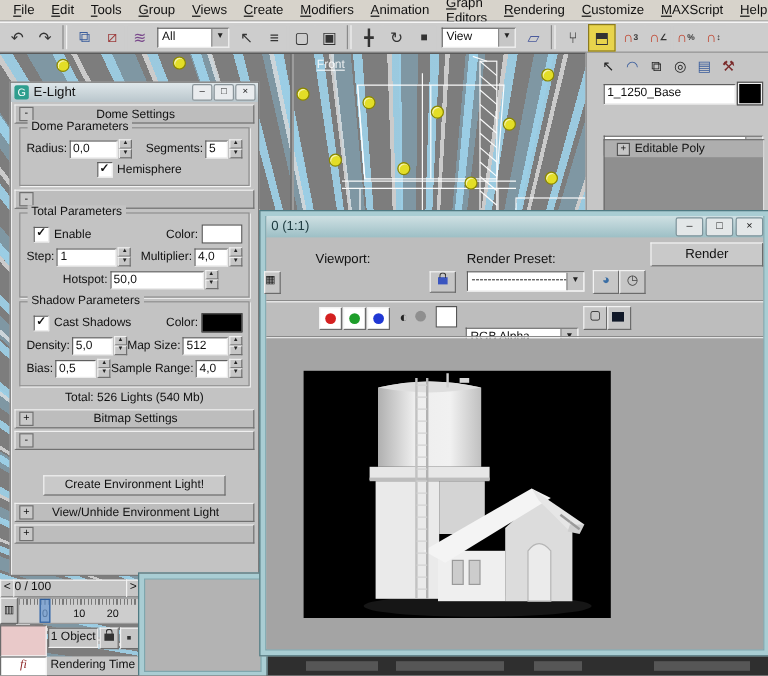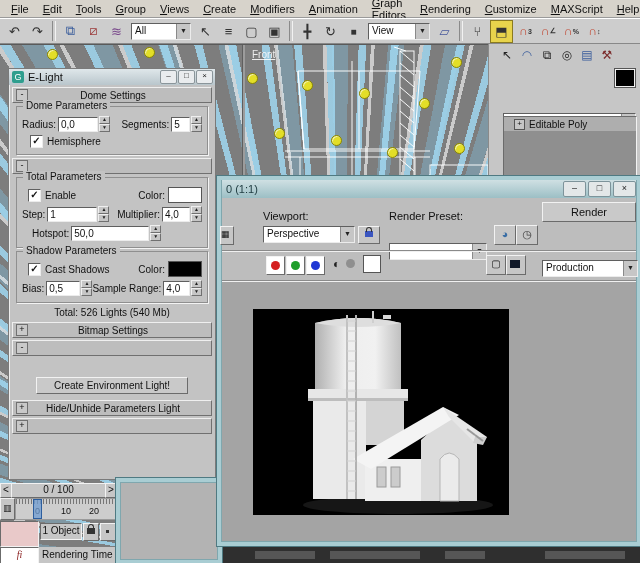--- a/index.html
+++ b/index.html
@@ -33,21 +33,21 @@
   .magnet{color:#c0402a;font-weight:bold;font-size:12px;}
   .magnet sup{font-size:7px;color:#333;}
   
   #viewport{left:0;top:44px;width:488px;height:502px;z-index:1;background:#7d7d7d;overflow:hidden;
     background-image:
       repeating-conic-gradient(from -90deg at 70% 108%, rgba(160,215,240,.85) 0deg .8deg, rgba(0,0,0,0) .8deg 3.4deg),
       repeating-conic-gradient(from -88.7deg at 70% 108%, rgba(255,255,255,.6) 0deg .4deg, rgba(0,0,0,0) .4deg 5.1deg),
       repeating-conic-gradient(from -89.5deg at 70% 108%, rgba(130,190,220,.4) 0deg 1.7deg, rgba(0,0,0,0) 1.7deg 5.9deg);
     border-top:1px solid #5a5a5a;}
   #vp-divider{left:242px;top:0;width:2px;height:100%;background:#9c9c9c;border-left:1px solid #5f5f5f;}
-  #vp-label{left:252px;top:4px;font-size:10px;color:rgba(255,255,255,.85);text-decoration:underline;}
+  #vp-label{left:264px;top:4px;font-size:10px;color:rgba(255,255,255,.85);text-decoration:underline;}
   .lightdot{position:absolute;width:9px;height:9px;border-radius:50%;
     background:#e3de27;border:1px solid #8a8600;box-shadow:inset 1px 1px 0 rgba(255,255,255,.6);}
   
   #cmdpanel{left:488px;top:44px;width:152px;height:502px;background:#c6c6c6;z-index:2;
     border-left:1px solid #8a8a8a;box-sizing:border-box;padding-top:2px;}
   #cmdtabs{display:flex;padding-left:8px;}
   .cmdtab{width:20px;height:18px;display:flex;align-items:center;justify-content:center;
     font-size:12px;color:#222;}
   .stack{background:#8f8f8f;border:1px solid;border-color:#6b6b6b #f2f2f2 #f2f2f2 #6b6b6b;}
   .stackrow{background:#aeaeae;height:14px;display:flex;align-items:center;font-size:10px;}
@@ -61,21 +61,21 @@
   .wbtn{width:15px;height:12px;background:#e9ecee;border:1px solid #8a959a;border-radius:2px;
     font-size:8px;line-height:10px;text-align:center;color:#222;margin-left:1px;}
   .rollh{height:14px;margin:2px 3px;background:#bdbdbd;border:1px solid;
     border-color:#efefef #707070 #707070 #efefef;display:flex;align-items:center;font-size:10px;}
   .pmbox{width:10px;height:10px;border:1px solid #707070;background:#c9c9c9;font-size:9px;line-height:8px;
     text-align:center;margin:0 3px;flex:none;}
   .rollh .cap{flex:1;text-align:center;margin-right:16px;}
   .grp{margin:3px 7px;border:1px solid #8f8f8f;box-shadow:1px 1px 0 rgba(255,255,255,.8);
     position:relative;padding:6px 3px 3px 3px;}
   .grp .gcap{position:absolute;top:-7px;left:6px;background:#c3c3c3;padding:0 3px;font-size:10px;}
-  .r{display:flex;align-items:center;margin:3px 2px;font-size:10px;white-space:nowrap;}
+  .r{display:flex;align-items:center;margin:3px 2px;font-size:10px;white-space:nowrap;justify-content:center;}
   .spin{display:inline-flex;flex-direction:column;width:11px;height:16px;margin-left:1px;flex:none;}
   .spin i{flex:1;font-style:normal;background:#c6c6c6;border:1px solid;
     border-color:#efefef #707070 #707070 #efefef;font-size:5px;line-height:5px;text-align:center;color:#222;}
   .chk{display:inline-block;width:11px;height:11px;background:#fff;border:1px solid;
     border-color:#5f5f5f #ececec #ececec #5f5f5f;font-size:10px;line-height:10px;text-align:center;
     font-weight:bold;margin-right:4px;flex:none;}
   .swatch{display:inline-block;width:32px;height:14px;border:1px solid #555;flex:none;}
   .pushbtn{background:#c9c9c9;border:1px solid;border-color:#f2f2f2 #6b6b6b #6b6b6b #f2f2f2;
     font-size:10px;text-align:center;}
   
@@ -216,20 +216,21 @@
 
   <div id="cmdpanel" class="abs">
     <div id="cmdtabs">
       <div class="cmdtab">↖</div>
       <div class="cmdtab" style="color:#3a5d9c">◠</div>
       <div class="cmdtab">⧉</div>
       <div class="cmdtab">◎</div>
       <div class="cmdtab" style="color:#3a5d9c">▤</div>
       <div class="cmdtab" style="color:#7a2a2a">⚒</div>
     </div>
+    <div class="abs field" style="left:14px;top:26px;width:104px;height:13px">1_1250_Base</div>
     <div class="abs" style="left:126px;top:25px;width:18px;height:16px;background:#000;border:1px solid #f2f2f2;outline:1px solid #555"></div>
     <div class="abs combo" style="left:14px;top:49px;width:113px">
       <span>Modifier List</span>
       <span class="cbtn">▼</span>
     </div>
     <div class="abs stack" style="left:14px;top:72px;width:132px;height:60px">
       <div class="stackrow">
         <span class="plusbox">+</span>
         <span>Editable Poly</span>
       </div>
@@ -237,21 +238,21 @@
   </div>
 
   <div id="darkstrip" class="abs">
     <span class="frag" style="left:140px;width:60px"></span>
     <span class="frag" style="left:215px;width:90px"></span>
     <span class="frag" style="left:330px;width:40px"></span>
     <span class="frag" style="left:430px;width:80px"></span>
   </div>
 
   <div class="abs btm raised" style="left:0;top:483px;width:10px;height:13px;text-align:center;line-height:11px">&lt;</div>
-  <div class="abs btm raised" style="left:11px;top:483px;width:93px;height:13px;text-align:center;line-height:12px">0 / 100</div>
+  <div class="abs btm raised" style="left:11px;top:483px;width:93px;height:13px;line-height:12px">0 / 100</div>
   <div class="abs btm raised" style="left:105px;top:483px;width:10px;height:13px;text-align:center;line-height:11px">&gt;</div>
 
   <div class="abs btm raised" style="left:0;top:498px;width:13px;height:20px;text-align:center;line-height:18px;font-size:9px">▥</div>
   <div class="abs btm" id="ruler" style="left:15px;top:498px;width:100px;height:20px">
     <span class="abs" style="left:19px;top:7px;font-size:9px">0</span>
     <span class="abs" style="left:45px;top:7px;font-size:9px">10</span>
     <span class="abs" style="left:73px;top:7px;font-size:9px">20</span>
     <span class="abs" style="left:17px;top:0;width:7px;height:18px;background:rgba(110,155,210,.75);border:1px solid #2d5e9e"></span>
   </div>
 
@@ -343,20 +344,35 @@
     <div class="grp">
       <span class="gcap">Shadow Parameters</span>
       <div class="r" style="margin-left:8px">
         <span class="chk">✓</span>
         <span>Cast Shadows</span>
         <span style="flex:1"></span>
         <span>Color:</span>
         <span class="swatch" style="background:#000;margin-left:3px"></span>
       </div>
       <div class="r">
+        <span>Density:</span>
+        <span class="field" style="width:30px;margin-left:2px">5,0</span>
+        <span class="spin">
+            <i>▲</i>
+            <i>▼</i>
+          </span>
+        <span style="flex:1"></span>
+        <span>Map Size:</span>
+        <span class="field" style="width:34px;margin-left:2px">512</span>
+        <span class="spin">
+            <i>▲</i>
+            <i>▼</i>
+          </span>
+      </div>
+      <div class="r">
         <span>Bias:</span>
         <span class="field" style="width:30px;margin-left:2px">0,5</span>
         <span class="spin">
             <i>▲</i>
             <i>▼</i>
           </span>
         <span style="flex:1"></span>
         <span>Sample Range:</span>
         <span class="field" style="width:22px;margin-left:2px">4,0</span>
         <span class="spin">
@@ -373,60 +389,52 @@
       <span class="cap">Bitmap Settings</span>
     </div>
     <div class="rollh">
       <span class="pmbox">-</span>
     </div>
     <div style="text-align:center;margin:19px 0 6px 0">
       <span class="pushbtn" style="display:inline-block;width:150px;height:15px;line-height:15px">Create Environment Light!</span>
     </div>
     <div class="rollh">
       <span class="pmbox">+</span>
-      <span class="cap">Hide/Unhide Parameters Light</span>
+      <span class="cap">View/Unhide Environment Light</span>
     </div>
     <div class="rollh">
       <span class="pmbox">+</span>
     </div>
   </div>
 
   <div id="subwin" class="abs"></div>
 
   <div id="rwin" class="abs">
     <div id="rwin-title">
       <span style="flex:1">0 (1:1)</span>
       <span class="rwbtn">–</span>
       <span class="rwbtn">□</span>
       <span class="rwbtn">×</span>
     </div>
 
     <div id="rtools">
       <div class="abs raised" style="left:-2px;top:28px;width:12px;height:17px;overflow:hidden"><span style="font-size:9px">▦</span></div>
 
       <span class="abs" style="left:41px;top:12px">Viewport:</span>
-      <div class="abs combo" style="left:41px;top:28px;width:72px">
-        <span>Perspective</span>
-        <span class="cbtn">▼</span>
-      </div>
       <div class="abs raised" style="left:136px;top:28px;width:20px;height:16px;text-align:center"><span class="lockicon" style="background:#3a55c0"></span></div>
 
       <span class="abs" style="left:167px;top:12px">Render Preset:</span>
       <div class="abs combo" style="left:167px;top:28px;width:78px">
         <span>-------------------------</span>
         <span class="cbtn">▼</span>
       </div>
       <div class="abs raised" style="left:272px;top:27px;width:20px;height:18px;text-align:center;line-height:16px;color:#3a6ea5">◕</div>
       <div class="abs raised" style="left:294px;top:27px;width:20px;height:18px;text-align:center;line-height:16px;color:#444">◷</div>
 
       <div class="abs pushbtn" style="left:320px;top:4px;width:92px;height:18px;line-height:18px;font-size:11px">Render</div>
-      <div class="abs combo" style="left:320px;top:28px;width:76px">
-        <span>Production</span>
-        <span class="cbtn">▼</span>
-      </div>
 
       <div class="abs groove" style="left:0;right:0;top:52px"></div>
 
       <div class="abs dotbtn" style="left:44px;top:58px">
           <span class="dot" style="background:#d42020"></span>
         </div>
       <div class="abs dotbtn" style="left:64px;top:58px">
           <span class="dot" style="background:#1e9e2a"></span>
         </div>
       <div class="abs dotbtn" style="left:84px;top:58px">

